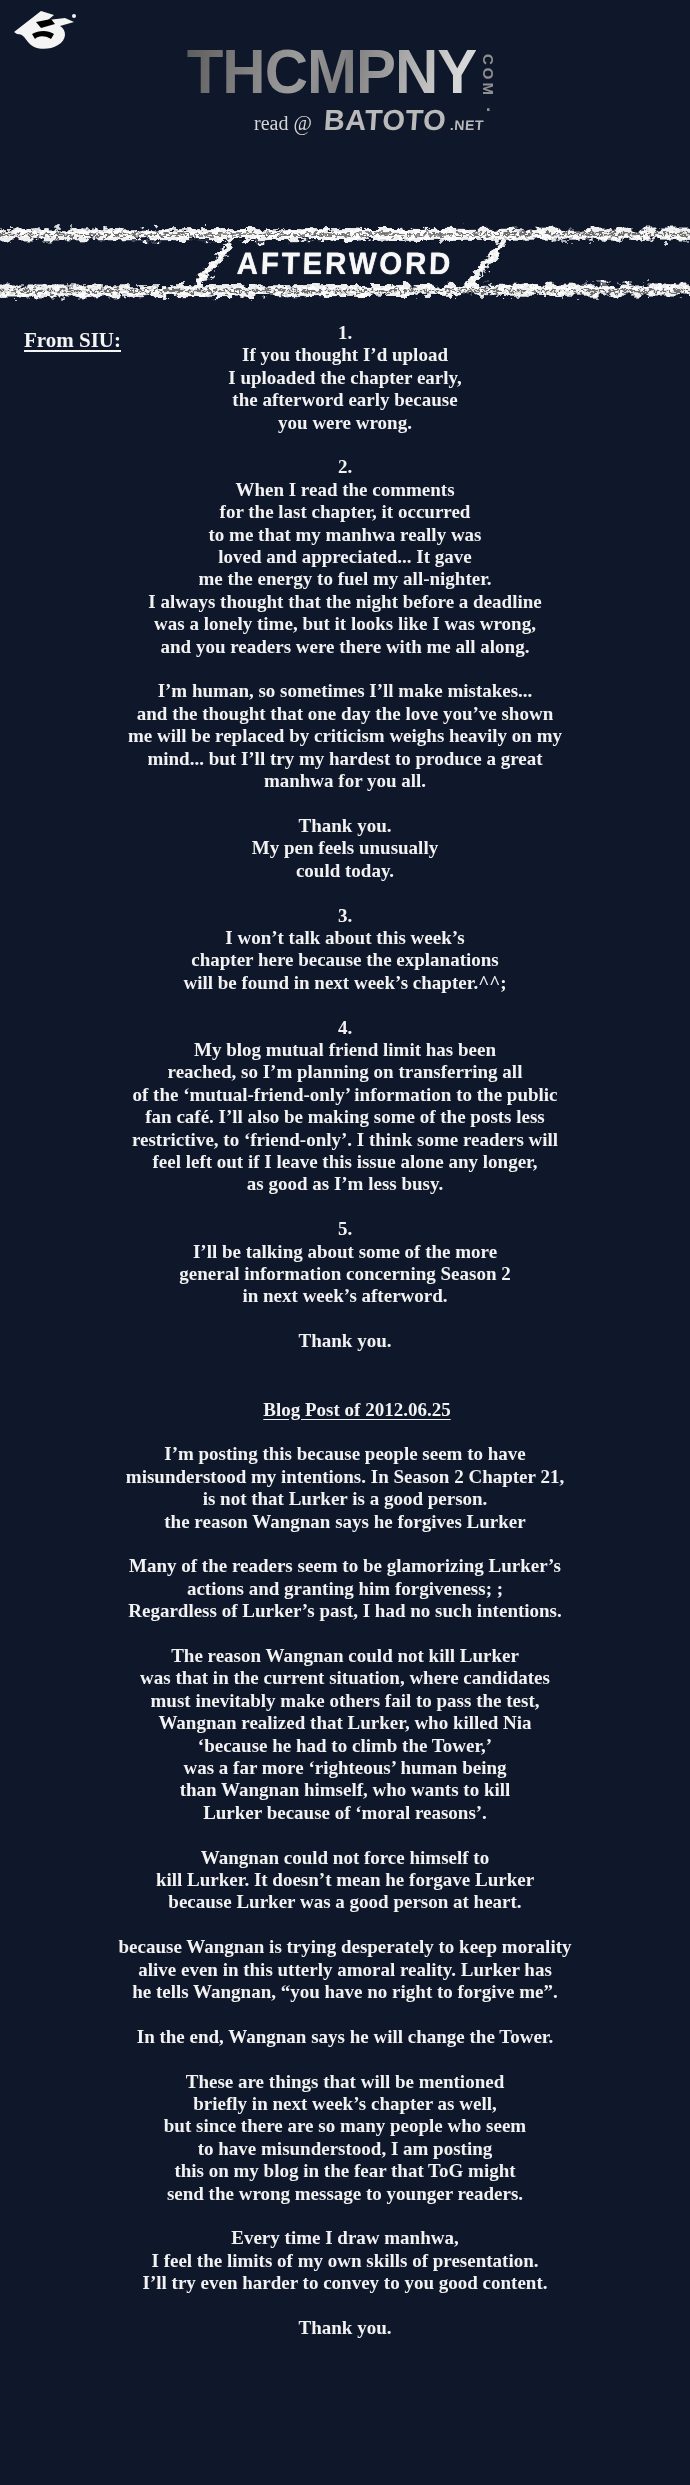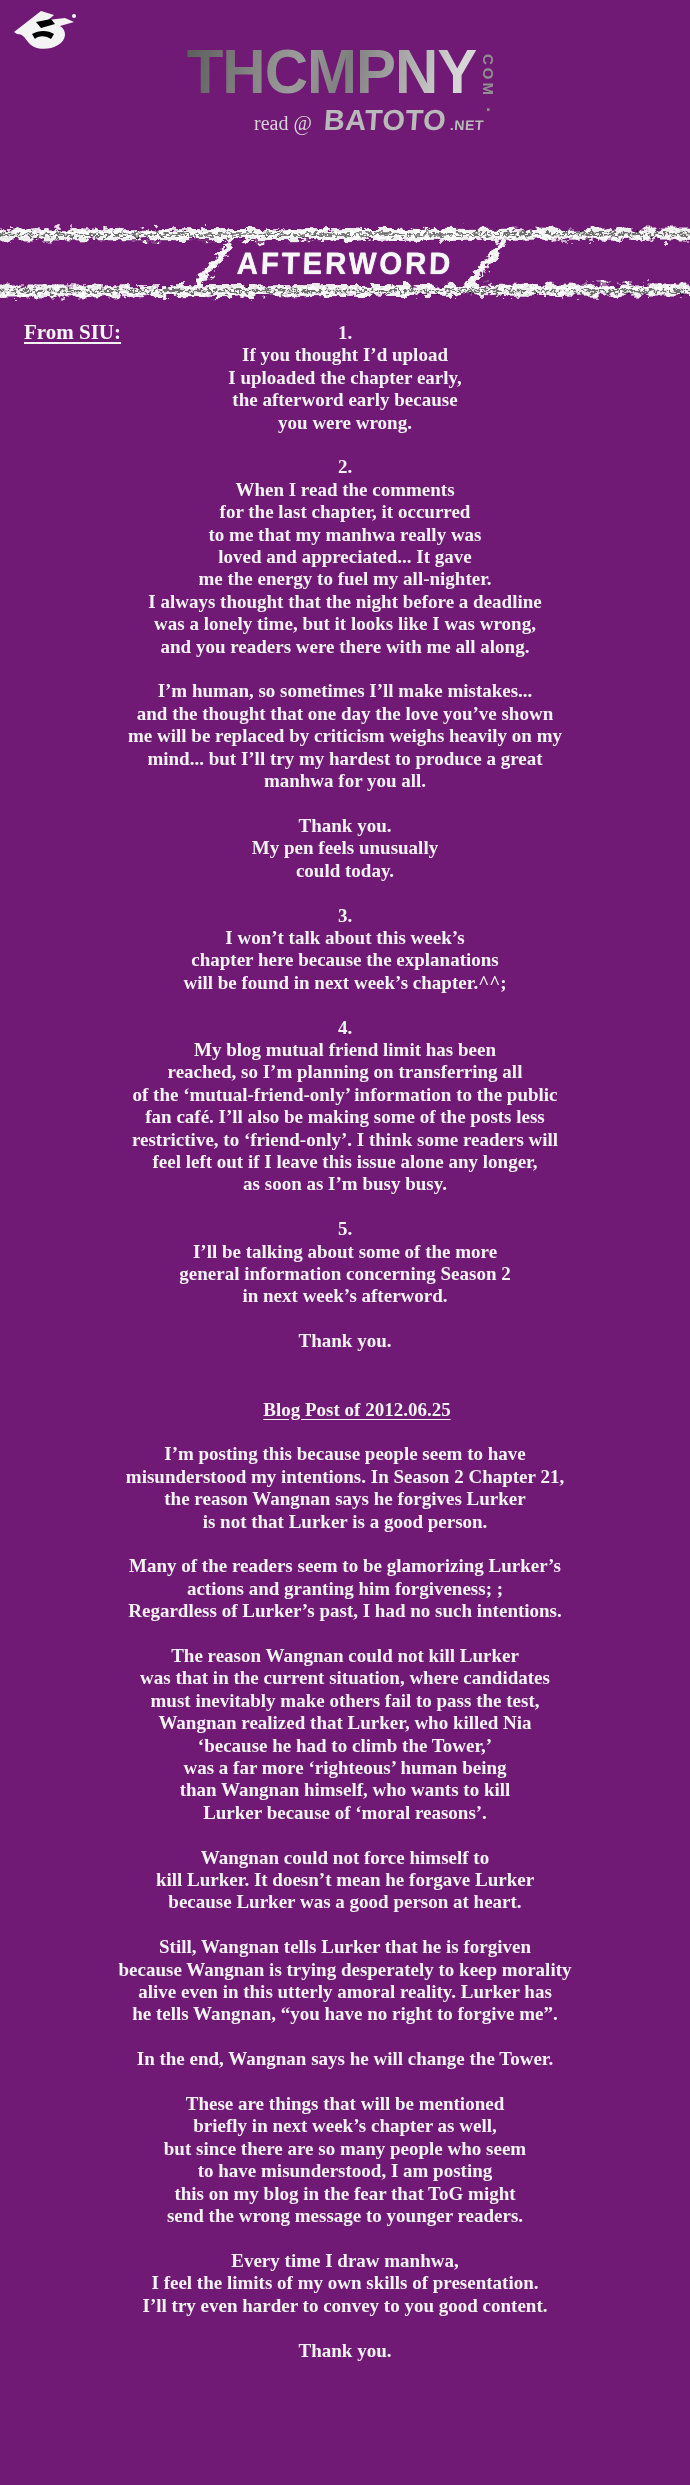--- a/index.html
+++ b/index.html
@@ -1,20 +1,20 @@
 <!DOCTYPE html>
 <html><head>
 <meta charset="utf-8">
 <style>
   html,body{margin:0;padding:0;background:#000;}
   .page{
     position:relative;
     width:690px;
     height:2485px;
-    background:#701a75;
+    background:#0f172a;
     overflow:hidden;
     font-family:"Liberation Serif","DejaVu Serif",serif;
   }
 
   
   .mark{
     position:absolute;top:6px;left:8px;width:72px;height:52px;
   }
   .brand-row{
     position:absolute;top:46px;left:0;right:0;
@@ -77,21 +77,21 @@
     text-align:center;
     font-family:"Liberation Sans","DejaVu Sans",sans-serif;
     font-weight:900;font-size:31px;line-height:31px;
     letter-spacing:3px;color:#f7f7f7;
     transform:scaleX(0.95) skewX(-2deg);
     text-shadow:0 0 1px #fff;
   }
 
   
   .from-label{
-    position:absolute;top:320px;left:24px;
+    position:absolute;top:328px;left:24px;
     font-family:"Liberation Serif","DejaVu Serif",serif;
     font-weight:700;font-size:21px;color:#f5f5f5;
     text-decoration:underline;
     text-underline-offset:3px;
   }
   .letter{
     position:absolute;top:322px;left:0;right:0;
     text-align:center;
     font-family:"Liberation Serif","DejaVu Serif",serif;
     font-weight:700;
@@ -207,39 +207,39 @@
         <div class="line">will be found in next week’s chapter.^^;</div>
       </div>
       <div class="block">
         <div class="line num">4.</div>
         <div class="line">My blog mutual friend limit has been</div>
         <div class="line">reached, so I’m planning on transferring all</div>
         <div class="line">of the ‘mutual-friend-only’ information to the public</div>
         <div class="line">fan café. I’ll also be making some of the posts less</div>
         <div class="line">restrictive, to ‘friend-only’. I think some readers will</div>
         <div class="line">feel left out if I leave this issue alone any longer,</div>
-        <div class="line">as soon as I’m busy busy.</div>
+        <div class="line">as good as I’m less busy.</div>
       </div>
       <div class="block">
         <div class="line num">5.</div>
         <div class="line">I’ll be talking about some of the more</div>
         <div class="line">general information concerning Season 2</div>
         <div class="line">in next week’s afterword.</div>
       </div>
       <div class="block">
         <div class="line">Thank you.</div>
       </div>
       <div class="block gap-large">
         <div class="line title-underline">Blog Post of 2012.06.25</div>
       </div>
       <div class="block">
         <div class="line">I’m posting this because people seem to have</div>
         <div class="line">misunderstood my intentions. In Season 2 Chapter 21,</div>
+        <div class="line">is not that Lurker is a good person.</div>
         <div class="line">the reason Wangnan says he forgives Lurker</div>
-        <div class="line">is not that Lurker is a good person.</div>
       </div>
       <div class="block">
         <div class="line">Many of the readers seem to be glamorizing Lurker’s</div>
         <div class="line">actions and granting him forgiveness; ;</div>
         <div class="line">Regardless of Lurker’s past, I had no such intentions.</div>
       </div>
       <div class="block">
         <div class="line">The reason Wangnan could not kill Lurker</div>
         <div class="line">was that in the current situation, where candidates</div>
         <div class="line">must inevitably make others fail to pass the test,</div>
@@ -248,21 +248,20 @@
         <div class="line">was a far more ‘righteous’ human being</div>
         <div class="line">than Wangnan himself, who wants to kill</div>
         <div class="line">Lurker because of ‘moral reasons’.</div>
       </div>
       <div class="block">
         <div class="line">Wangnan could not force himself to</div>
         <div class="line">kill Lurker. It doesn’t mean he forgave Lurker</div>
         <div class="line">because Lurker was a good person at heart.</div>
       </div>
       <div class="block">
-        <div class="line">Still, Wangnan tells Lurker that he is forgiven</div>
         <div class="line">because Wangnan is trying desperately to keep morality</div>
         <div class="line">alive even in this utterly amoral reality. Lurker has</div>
         <div class="line">he tells Wangnan, “you have no right to forgive me”.</div>
       </div>
       <div class="block">
         <div class="line">In the end, Wangnan says he will change the Tower.</div>
       </div>
       <div class="block">
         <div class="line">These are things that will be mentioned</div>
         <div class="line">briefly in next week’s chapter as well,</div>

